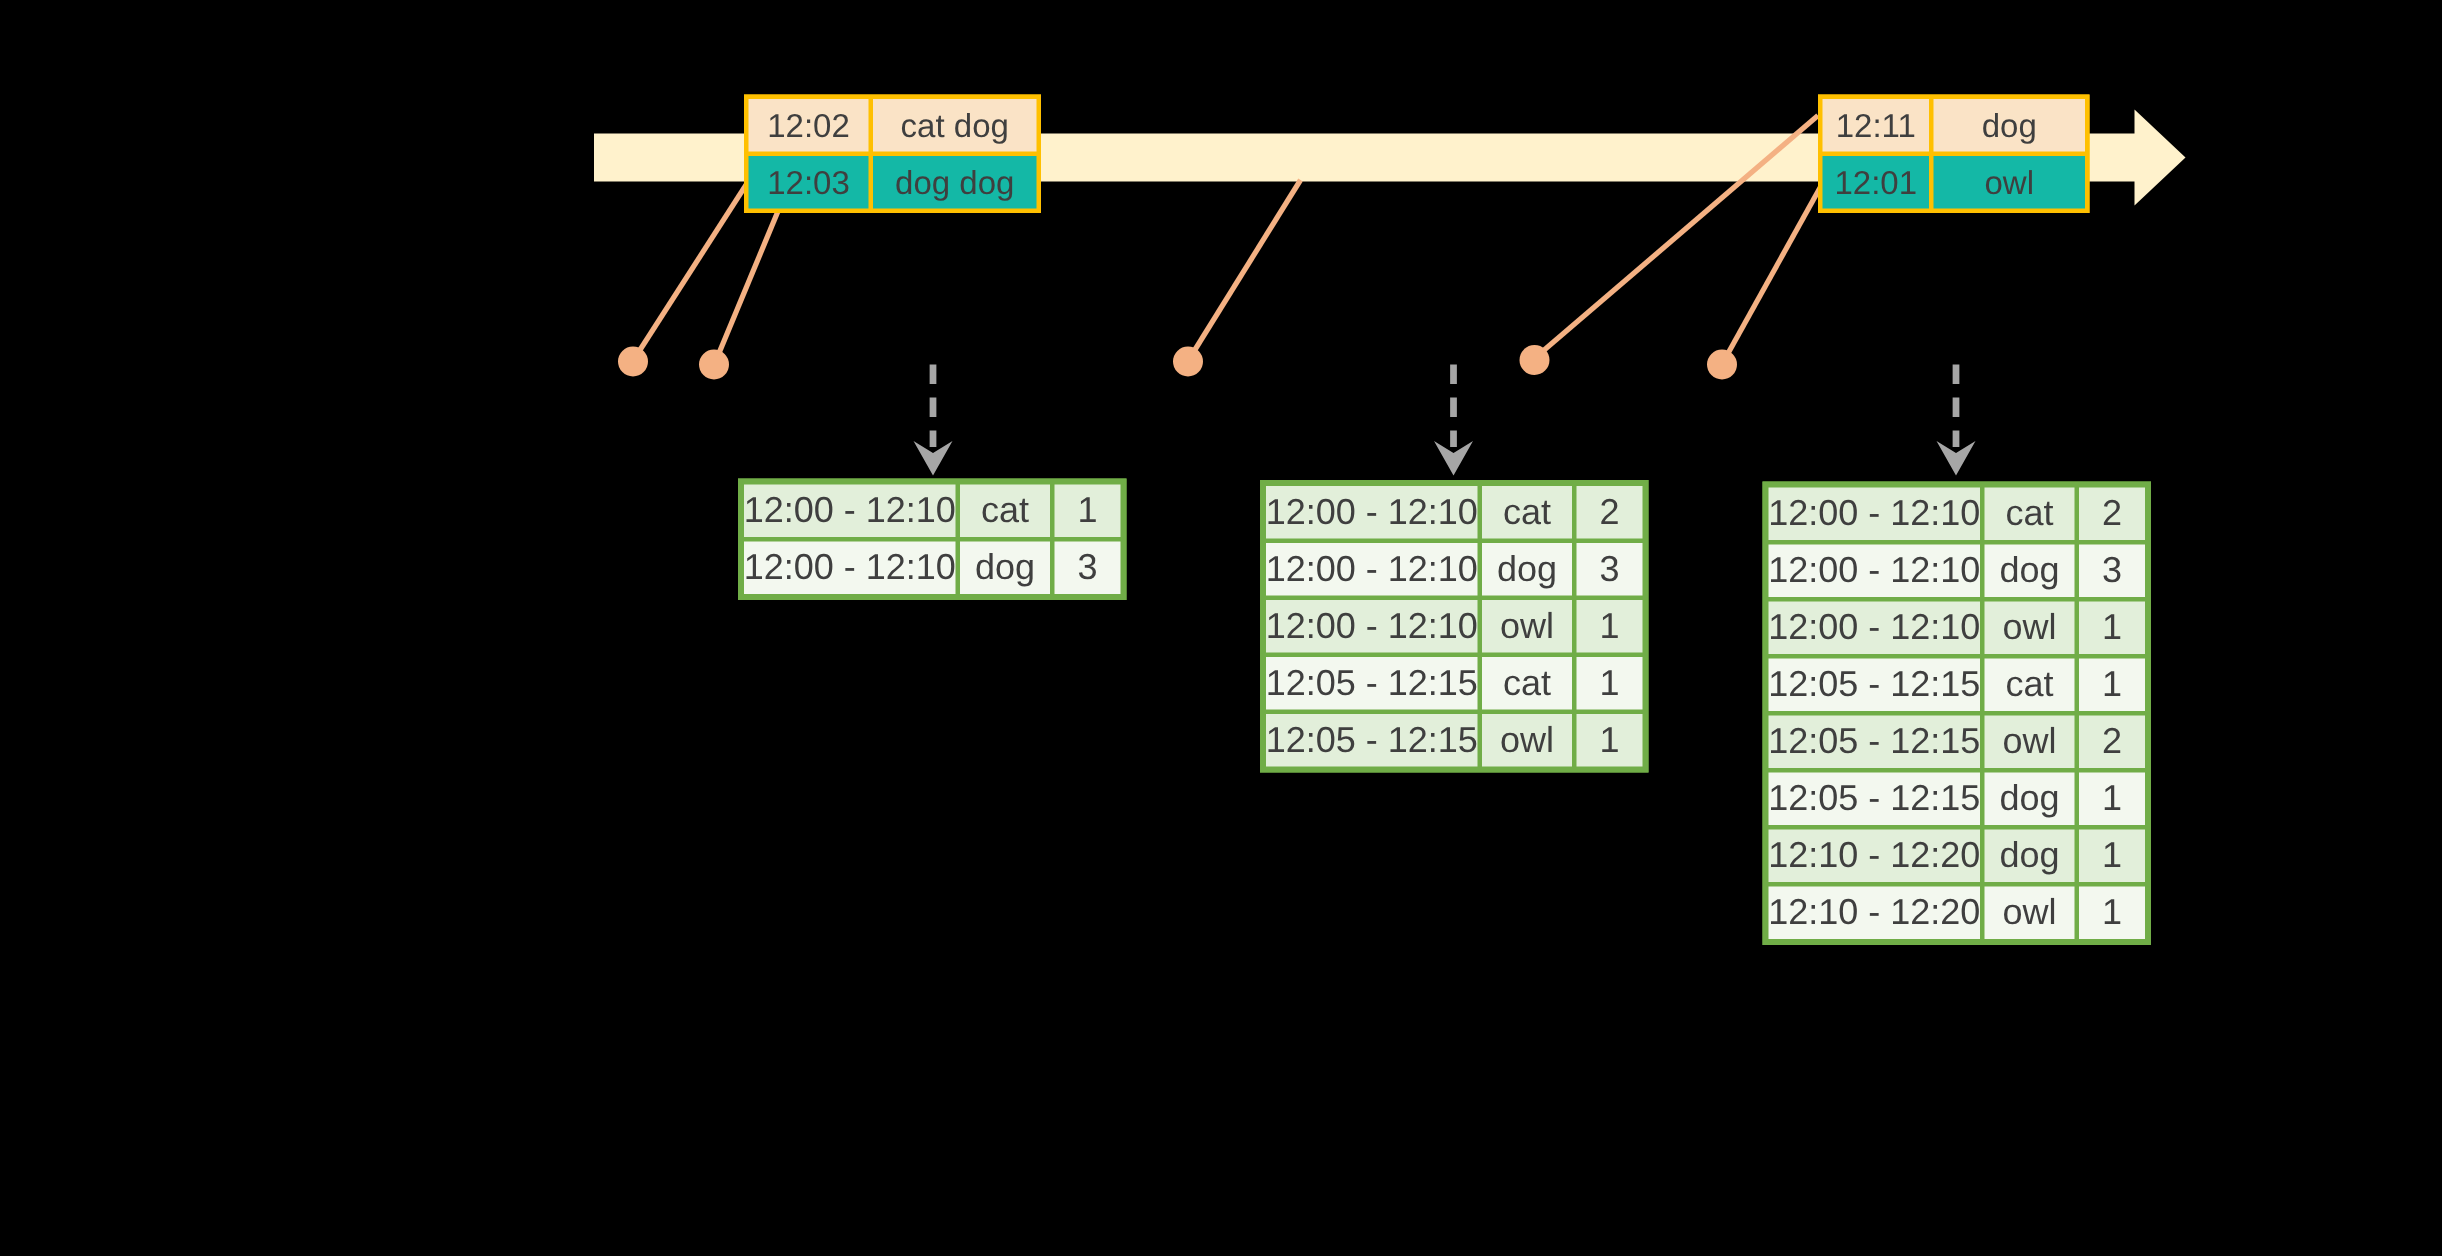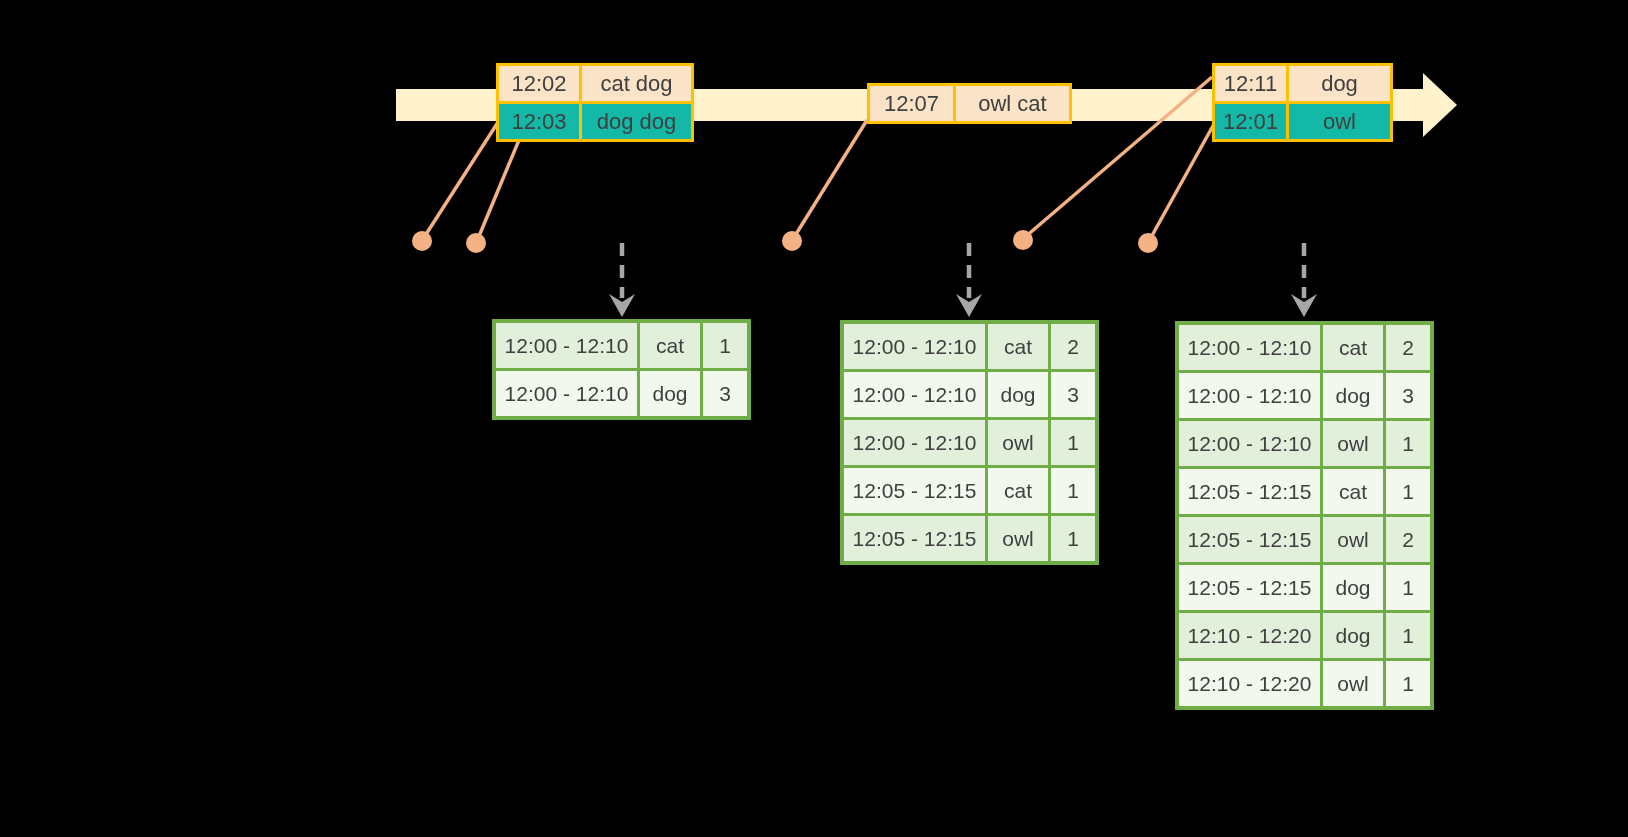--- a/index.html
+++ b/index.html
@@ -21,21 +21,21 @@
   .otable .td:nth-child(4n+1),.otable .td:nth-child(4n+2){background:#FAE3C6;}
   .otable .td:nth-child(4n+3),.otable .td:nth-child(4n+4){background:#14b8a6;}
   
   .gtable{
     position:absolute;display:grid;gap:3px;
     grid-template-columns:141px 60px 44px;
     background:#70AD47;border:4px solid #70AD47;
   }
   .gtable .td{
     display:flex;align-items:center;justify-content:center;
-    font-size:21px;height:45px;line-height:35px;white-space:nowrap;
+    font-size:24px;height:35px;line-height:35px;white-space:nowrap;
     background:#F3F8EF;
   }
   .gtable .td:nth-child(6n+1),
   .gtable .td:nth-child(6n+2),
   .gtable .td:nth-child(6n+3){background:#E2EFDA;}
 </style>
 </head>
 <body>
 
 <div class="canvas">
@@ -76,24 +76,20 @@
     </g>
   </svg>
 
   <div class="otable" style="left:496px;top:63px;grid-template-columns:80px 109px;">
       <div class="td">12:02</div>
       <div class="td">cat dog</div>
       <div class="td">12:03</div>
       <div class="td">dog dog</div>
     </div>
 
-  <div class="otable" style="left:867px;top:83px;grid-template-columns:83px 113px;">
-      <div class="td">12:07</div>
-      <div class="td">owl cat</div>
-    </div>
 
   <div class="otable" style="left:1212px;top:63px;grid-template-columns:71px 101px;text-align:center;">
       <div class="td">12:11</div>
       <div class="td">dog</div>
       <div class="td">12:01</div>
       <div class="td">owl</div>
     </div>
 
   <div class="gtable" style="left:492px;top:319px;">
       <div class="td">12:00 - 12:10</div>

